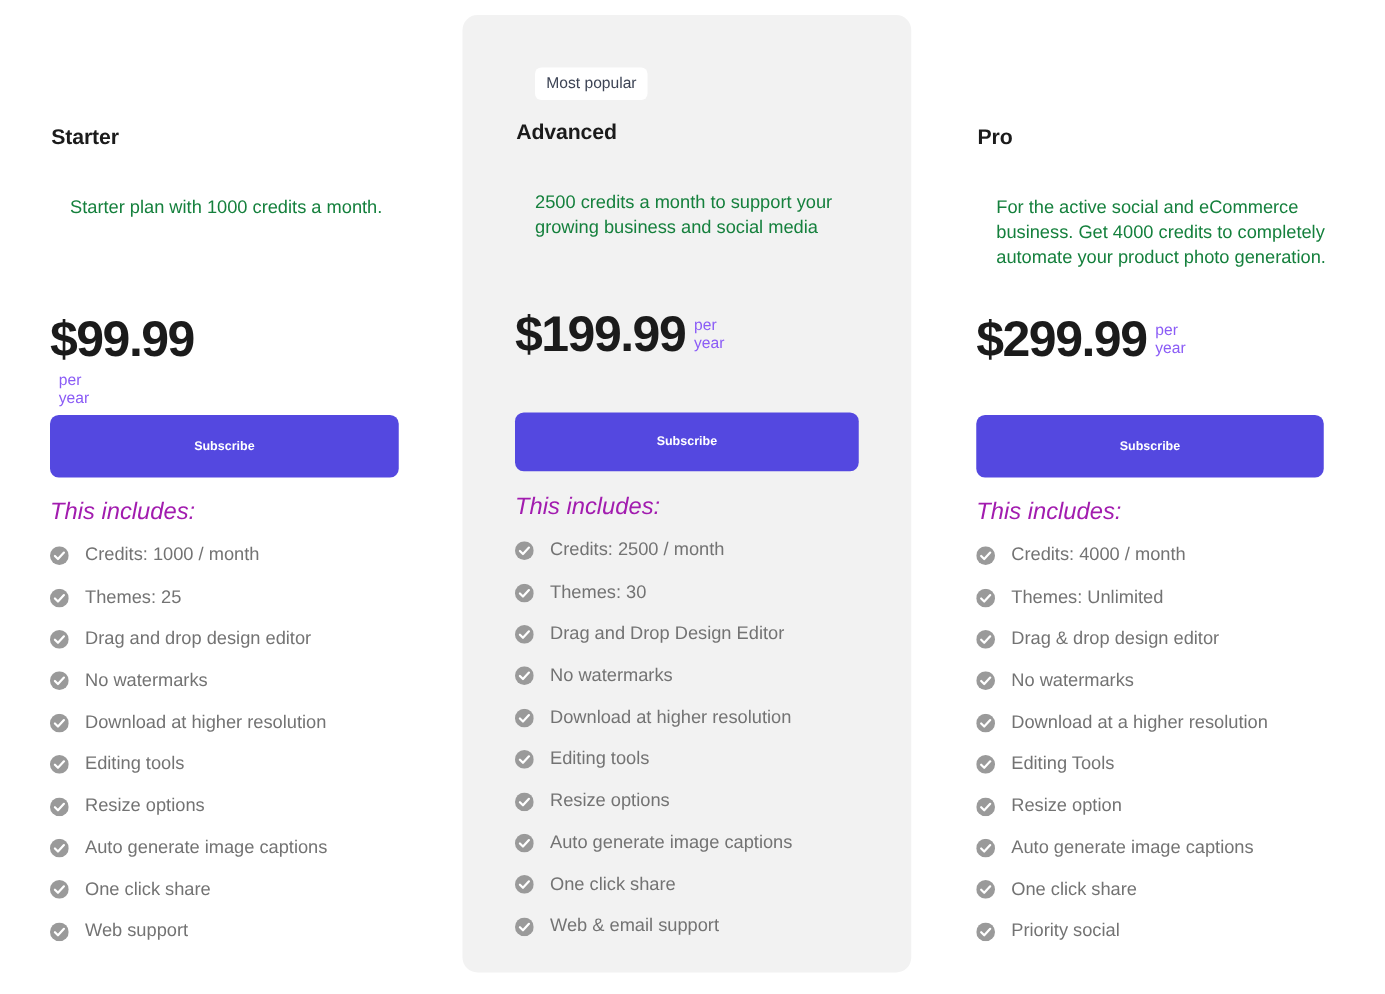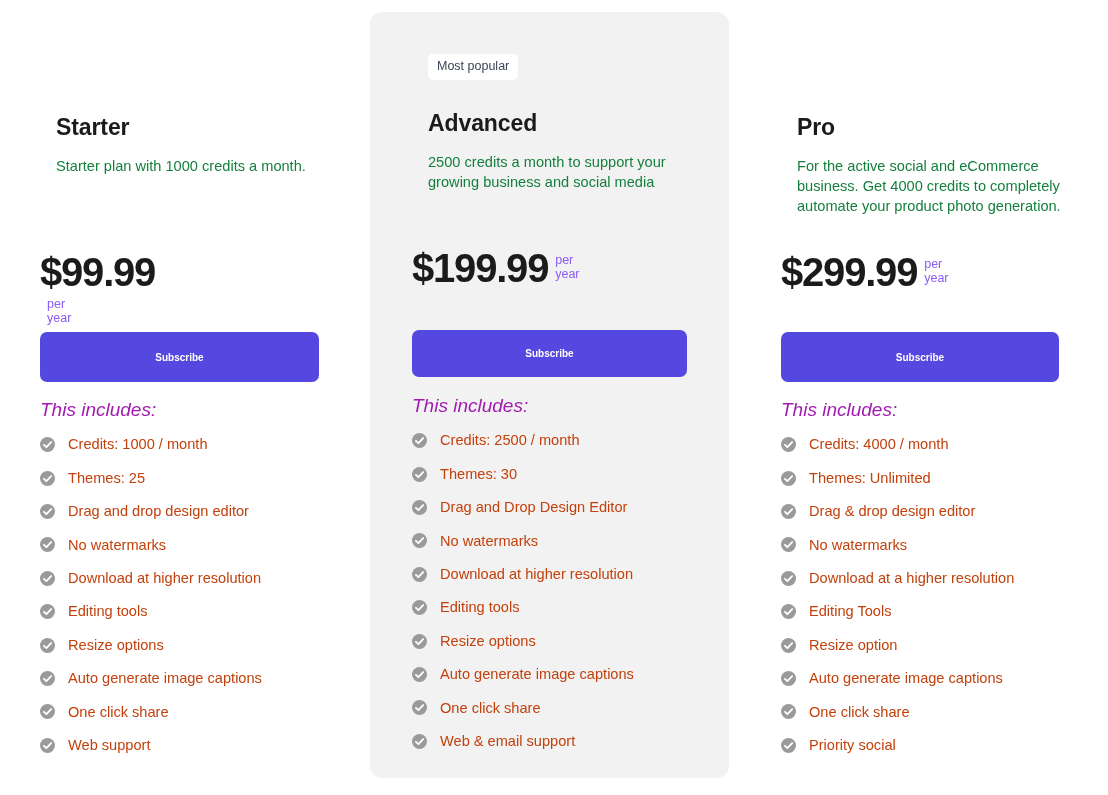--- a/index.html
+++ b/index.html
@@ -73,22 +73,22 @@
     border-radius: 5px;
     position: absolute;
     top: 42px;
     left: 16px;
     white-space: nowrap;
   }
 
   .plan-name {
     position: absolute;
     left: 0;
-    margin: 16px;
-    font-size: 23px;
+    margin: 1px;
+    font-size: 17px;
     font-weight: 700;
     color: #1b1b1b;
     letter-spacing: -0.1px;
     line-height: 1;
   }
   .starter .plan-name { top: 88px; }
   .advanced .plan-name { top: 84px; }
   .pro .plan-name { top: 88px; }
 
   .plan-desc {
@@ -187,21 +187,21 @@
   .check-icon {
     flex: 0 0 auto;
     width: 15px;
     height: 15px;
     margin-right: 13px;
     display: block;
   }
 
   .feature-text {
     font-size: 14.6px;
-    color: #c2410c;
+    color: #737373;
     line-height: 1;
   }
 </style>
 </head>
 <body>
 
 <div class="pricing-root">
 
   <div class="plan-card starter">
     <div class="card-head">

